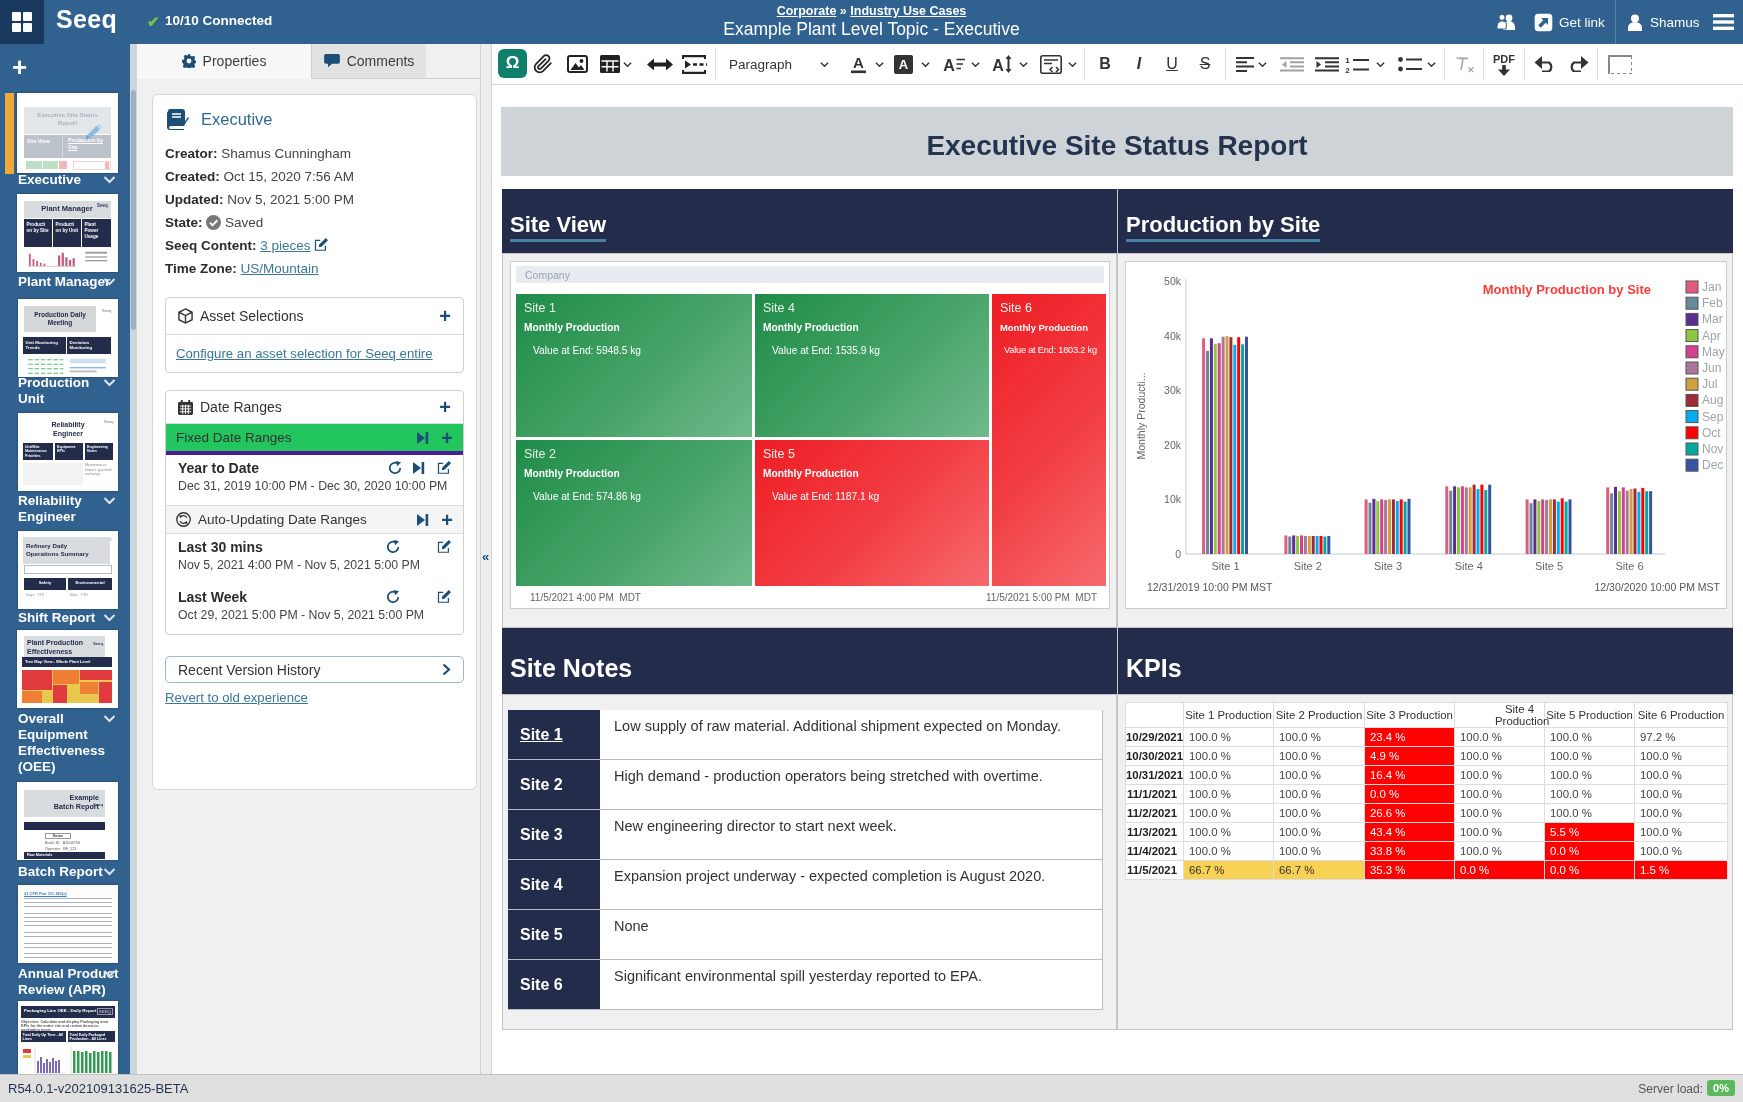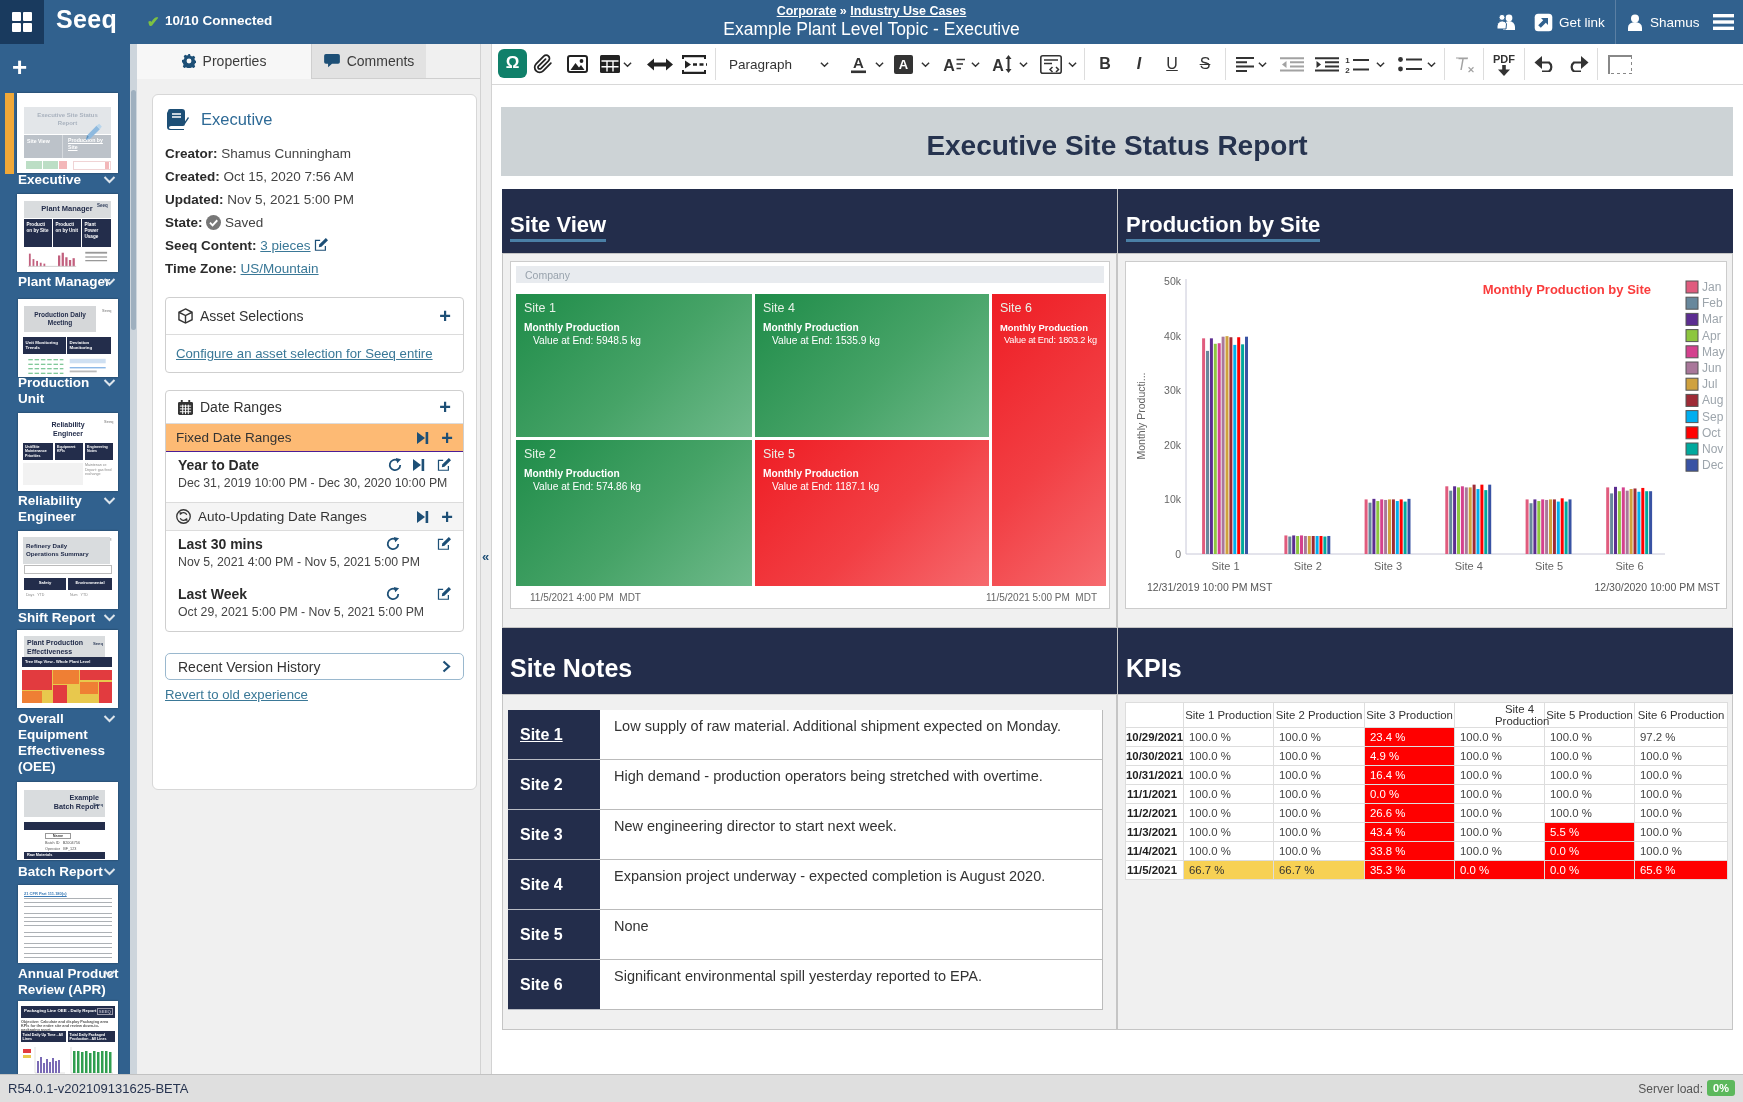--- a/index.html
+++ b/index.html
@@ -60,21 +60,21 @@
 #gtitle { position:absolute; left:501px; top:107px; width:1232px; height:69px; background:#CDD3D6; color:#26334F; font-size:28px; font-weight:bold; text-align:center; line-height:78px; }
 .hcell { position:absolute; height:64px; background:#232D4B; color:#fff; font-size:25px; font-weight:bold; }
 .hcell span { position:absolute; left:8px; bottom:11px; }
 .hlink { font-size:22px; border-bottom:3px solid #4A7FA5; padding-bottom:1px; }
 .ccell { position:absolute; background:#F0F0F0; border:1px solid #C5C5C5; }
 .ibox { position:absolute; background:#fff; border:1px solid #CCC; }
 
 .tmbox { position:absolute; color:#fff; padding:7px 8px; white-space:nowrap; }
 .tmbox .t1 { font-size:12.5px; color:#E8F2E8; }
 .tmbox .t2 { font-size:10.2px; font-weight:bold; margin-top:7px; }
-.tmbox .t3 { font-size:10.2px; margin-left:9px; margin-top:2px; }
+.tmbox .t3 { font-size:10.2px; margin-left:9px; margin-top:12px; }
 .tmgreen { background:linear-gradient(135deg,#1F8C49 0%,#46A367 55%,#6FBA8B 100%); }
 .tmred { background:linear-gradient(135deg,#EE1D24 0%,#F23F44 55%,#F66A6E 100%); }
 .tmdate { position:absolute; font-size:10px; color:#666; }
 
 .snrow { position:absolute; left:508px; width:595px; height:50px; }
 .snlabel { position:absolute; left:0; top:0; width:92px; height:50px; background:#232D4B; color:#fff; font-size:16px; font-weight:bold; display:flex; align-items:center; padding-left:12px; border-bottom:1px solid #B9BCC4; }
 .snnote { position:absolute; left:92px; top:0; width:503px; height:50px; background:#fff; color:#333; font-size:14.5px; padding:8px 0 0 14px; border-bottom:1px solid #BBB; border-right:1px solid #BBB; }
 
 #kpi { position:absolute; left:1125px; top:702px; border-collapse:collapse; font-size:11.4px; table-layout:fixed; width:602px; }
 #kpi th { font-weight:normal; color:#333; background:#fff; border:1px solid #DDD; height:21px; text-align:center; }
@@ -370,21 +370,21 @@
         <a class="lk" style="font-size:13.2px;">Configure an asset selection for Seeq entire</a>
       </div>
   </div>
   <div class="box">
     <div class="boxhead" style="padding:8px 12px;"><svg class="icn" width="15" height="15" viewBox="0 0 16 16">
           <rect x="0" y="2" width="16" height="14" rx="1.5" fill="#333"></rect>
           <rect x="3" y="0" width="2" height="4" fill="#333"></rect>
           <rect x="11" y="0" width="2" height="4" fill="#333"></rect>
           <path stroke="#fff" stroke-width="1" d="M2 6.5 H14 M2 9.5 H14 M2 12.5 H14 M5 5 V15 M8 5 V15 M11 5 V15"></path>
         </svg>Date Ranges<span class="boxplus">+</span></div>
-    <div class="subhead" style="background:#fdba74;border-bottom:1px solid #4c1d95;">Fixed Date Ranges<span class="rgroup">
+    <div class="subhead" style="background:#22c55e;border-bottom:4px solid #4c1d95;">Fixed Date Ranges<span class="rgroup">
           <svg width="12" height="12" viewBox="0 0 12 12">
             <path fill="#1D4F76" d="M0 0 L8 6 L0 12 Z"></path>
             <rect x="8.6" y="0" width="2.6" height="12" fill="#1D4F76"></rect>
           </svg>
           <span class="boxplus" style="margin-left:12px;">+</span>
         </span></div>
     <div class="dr">
       <div class="drtitle">Year to Date<span class="rgroup">
             <svg width="14" height="14" viewBox="0 0 16 16">
               <path fill="none" stroke="#1D4F76" stroke-width="2" d="M14 8 A6 6 0 1 1 10.5 2.5"></path>
@@ -913,21 +913,21 @@
         <td class="r">0.0 %</td>
         <td>100.0 %</td>
       </tr>
   <tr>
         <td class="d">11/5/2021</td>
         <td class="y">66.7 %</td>
         <td class="y">66.7 %</td>
         <td class="r">35.3 %</td>
         <td class="r">0.0 %</td>
         <td class="r">0.0 %</td>
-        <td class="r">65.6 %</td>
+        <td class="r">1.5 %</td>
       </tr>
 </tbody>
   </table>
 
 <div id="statusbar">
   <div class="ver">R54.0.1-v202109131625-BETA</div>
   <div id="srvload">Server load:</div>
   <div id="srvbadge">0%</div>
 </div>
 

